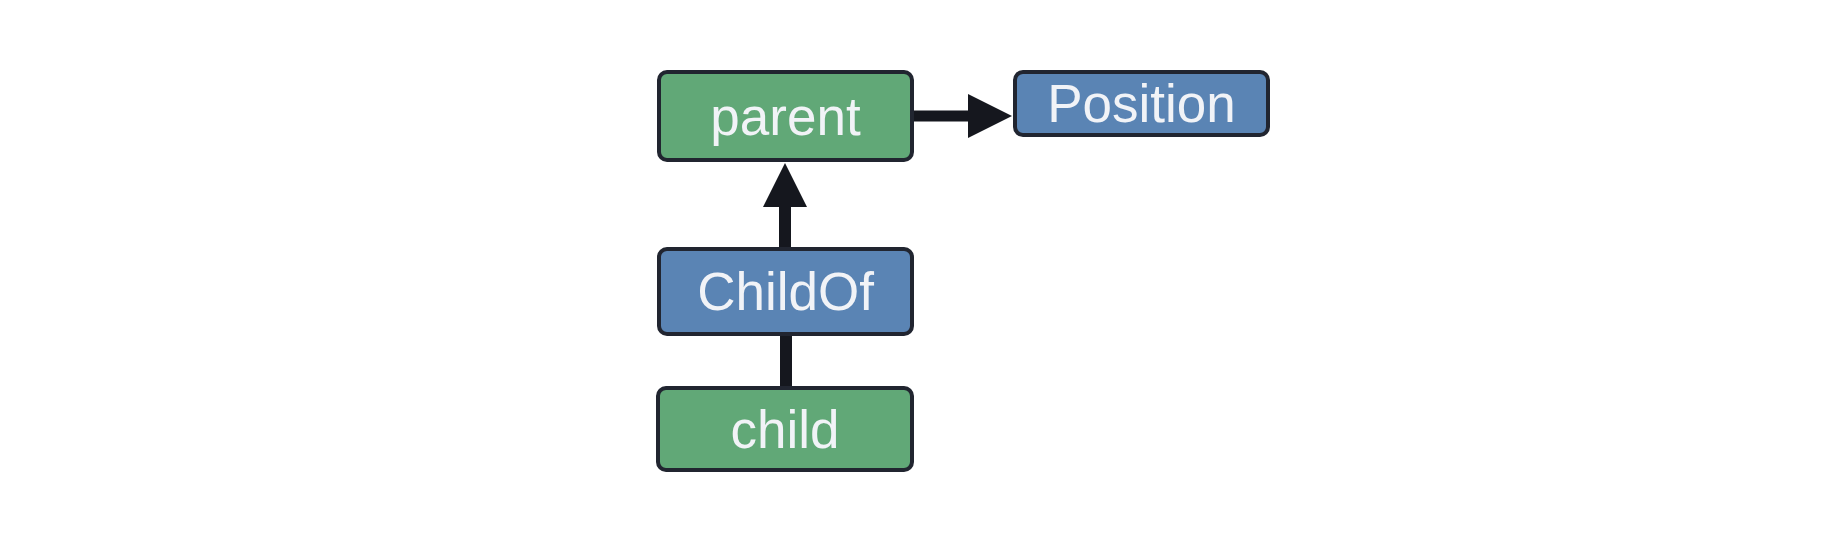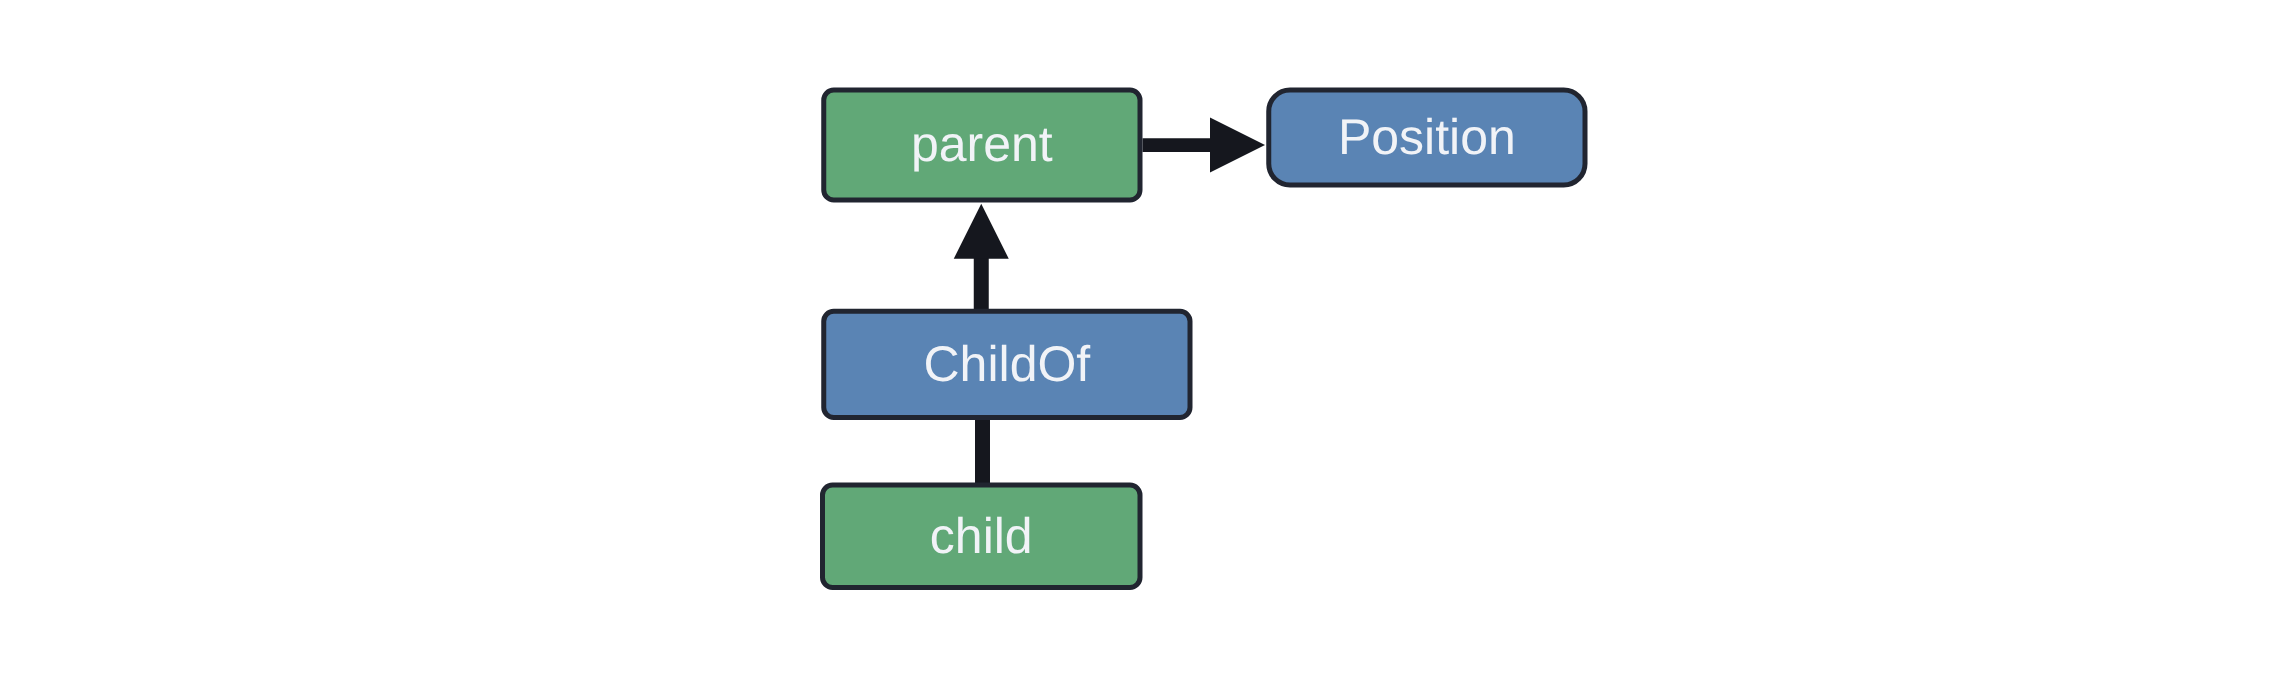--- a/index.html
+++ b/index.html
@@ -30,33 +30,33 @@
     fill: var(--arrow, #15171E);
   }
   .node {
     position: absolute;
     box-sizing: border-box;
     display: flex;
     align-items: center;
     justify-content: center;
     border: 4px solid var(--node-border, #212530);
     border-radius: 10px;
-    font-size: 40px;
+    font-size: 53px;
     line-height: 1;
     color: var(--node-text, #F1F3F7);
   }
   .node.entity {
     background: var(--entity-fill, #61A877);
   }
   .node.component {
     background: var(--component-fill, #5A84B4);
   }
   #node-parent   { left: 657px;  top: 70px;  width: 257px; height: 92px; }
-  #node-position { left: 1013px; top: 70px;  width: 257px; height: 80px; border-radius: 19px; }
-  #node-childof  { left: 657px;  top: 247px; width: 297px; height: 89px; }
+  #node-position { left: 1013px; top: 70px;  width: 257px; height: 67px; }
+  #node-childof  { left: 657px;  top: 247px; width: 257px; height: 89px; }
   #node-child    { left: 656px;  top: 386px; width: 258px; height: 86px; }
 </style>
 </head>
 <body>
 
 <div class="canvas">
 
   <svg class="edges-layer" viewBox="0 0 1830 548" xmlns="http://www.w3.org/2000/svg">
 
     <line class="edge" x1="914" y1="116" x2="972" y2="116" stroke-width="11"></line>

